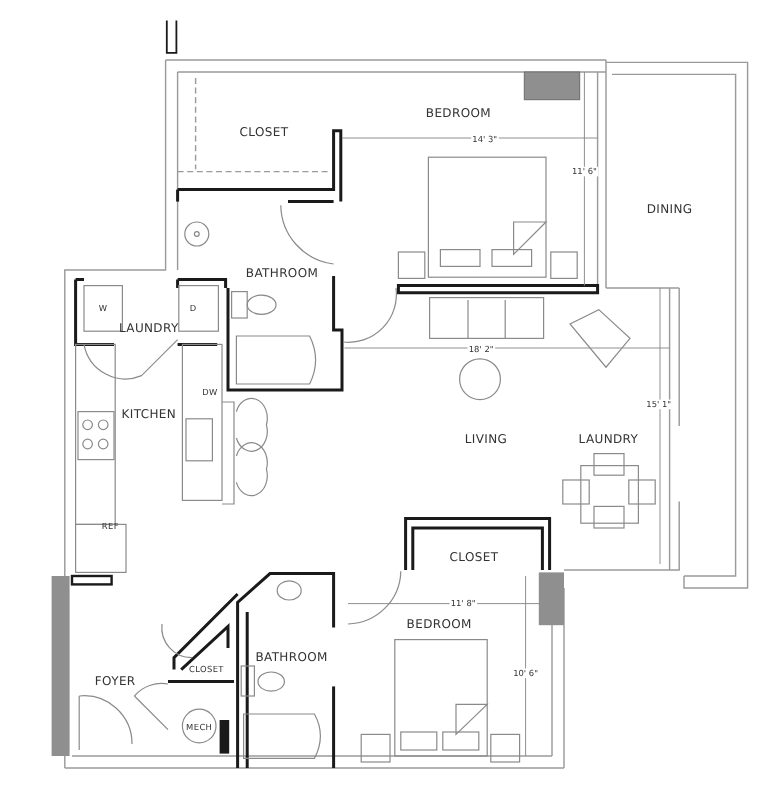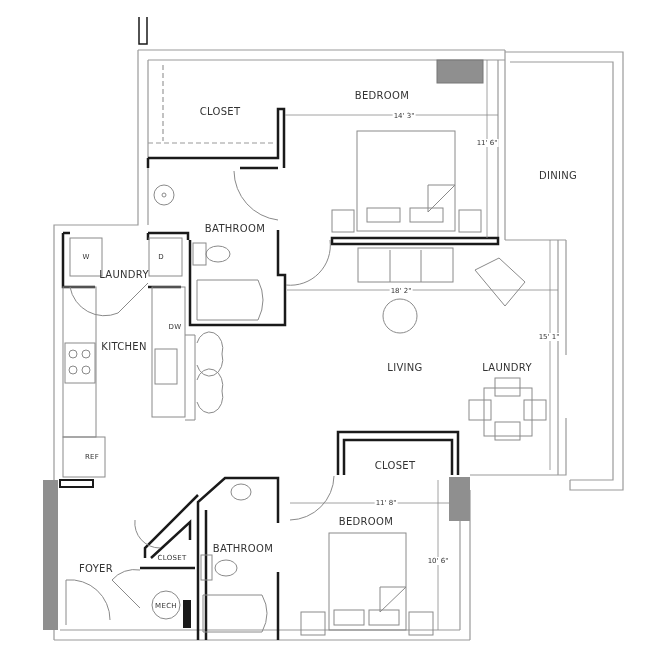--- a/index.html
+++ b/index.html
@@ -138,21 +138,21 @@
 
 <div class="lbl" style="left:220px;top:111px;">CLOSET</div>
 <div class="lbl" style="left:382px;top:95px;">BEDROOM</div>
 <div class="lbl" style="left:558px;top:175px;">DINING</div>
 <div class="lbl" style="left:235px;top:228px;">BATHROOM</div>
 <div class="lbl" style="left:124px;top:274px;">LAUNDRY</div>
 <div class="lbl small" style="left:86px;top:257px;">W</div>
 <div class="lbl small" style="left:161px;top:257px;">D</div>
 <div class="lbl small" style="left:159px;top:327px;margin-left:16px;">DW</div>
 <div class="lbl" style="left:124px;top:346px;">KITCHEN</div>
-<div class="lbl small" style="left:92px;top:457px;">REF</div>
+<div class="lbl small" style="left:92px;top:439px;">REF</div>
 <div class="lbl" style="left:405px;top:367px;text-align:right;">LIVING</div>
 <div class="lbl" style="left:507px;top:367px;">LAUNDRY</div>
 <div class="lbl" style="left:395px;top:465px;">CLOSET</div>
 <div class="lbl" style="left:366px;top:521px;">BEDROOM</div>
 <div class="lbl" style="left:243px;top:548px;">BATHROOM</div>
 <div class="lbl small" style="left:172px;top:558px;">CLOSET</div>
 <div class="lbl" style="left:96px;top:568px;">FOYER</div>
 <div class="lbl small" style="left:166px;top:606px;">MECH</div>
 
 <div class="dim" style="left:404px;top:116px;">14' 3"</div>

